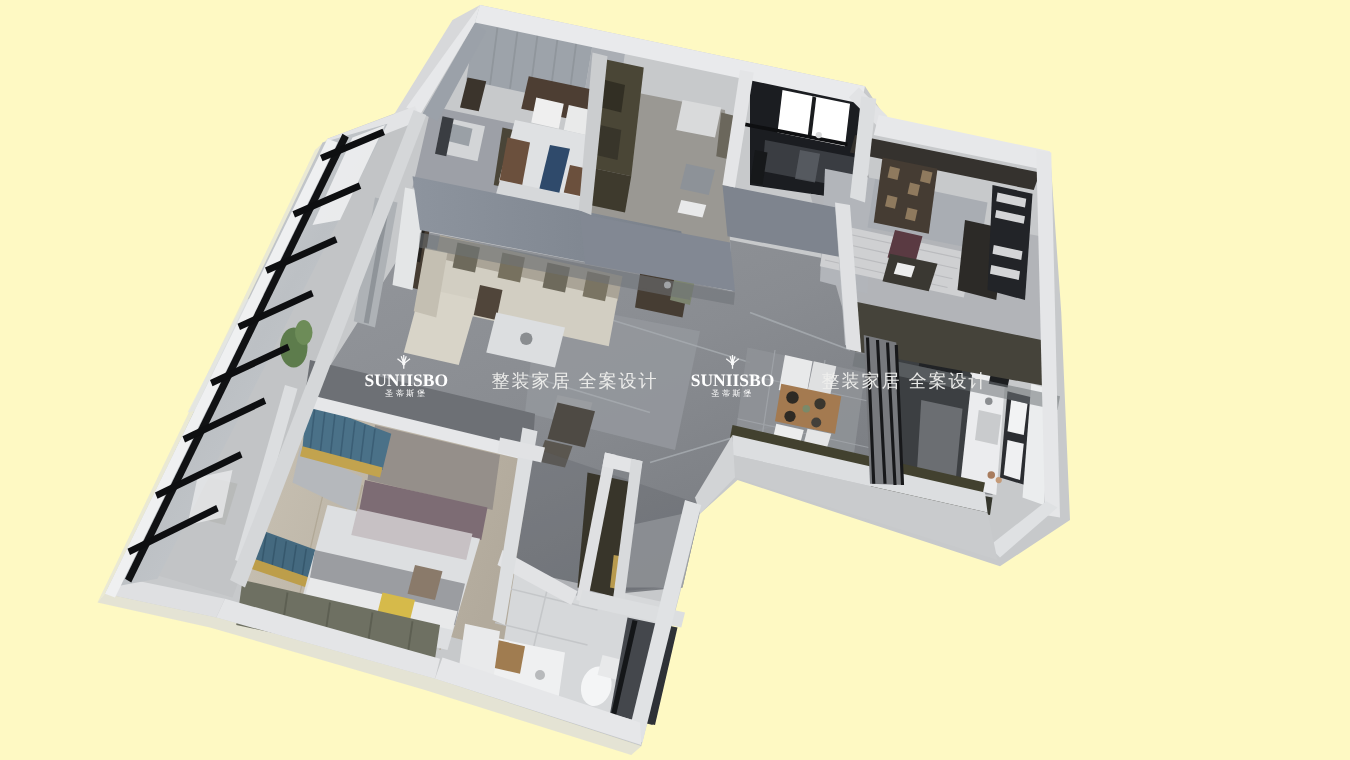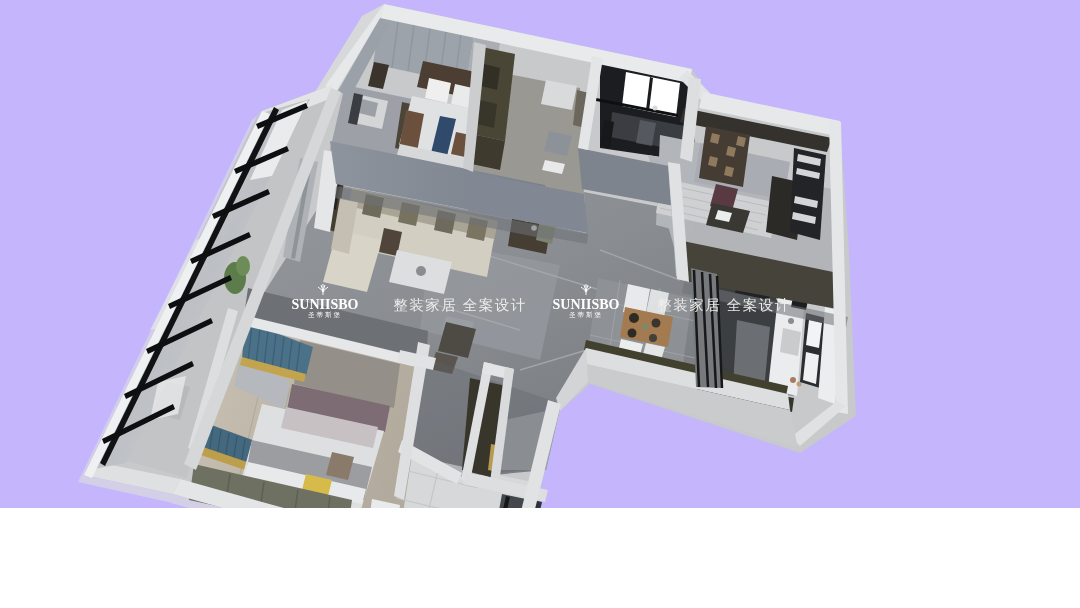--- a/index.html
+++ b/index.html
@@ -1,16 +1,16 @@
 <!DOCTYPE html>
 <html><head>
 <meta charset="utf-8">
 <style>
   html,body{margin:0;padding:0;background:#ffffff;}
-  #stage{position:relative;width:1080px;height:508px;overflow:hidden;background:#c4b5fd;
+  #stage{position:relative;width:1080px;height:608px;overflow:hidden;background:#fef9c3;
          font-family:"Liberation Sans", sans-serif;}
   svg{position:absolute;left:0;top:0;}
 </style>
 </head>
 <body>
 <div id="stage">
 <svg width="1080" height="608" viewBox="0 0 1080 608">
 <defs>
   <linearGradient id="marble" x1="0" y1="0" x2="0.7" y2="1">
     <stop offset="0" stop-color="#94979c"></stop>

